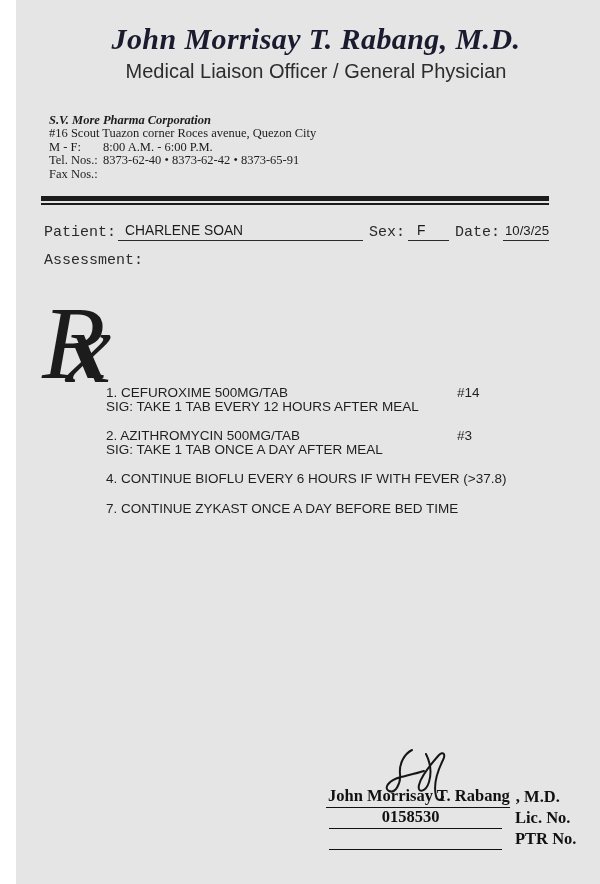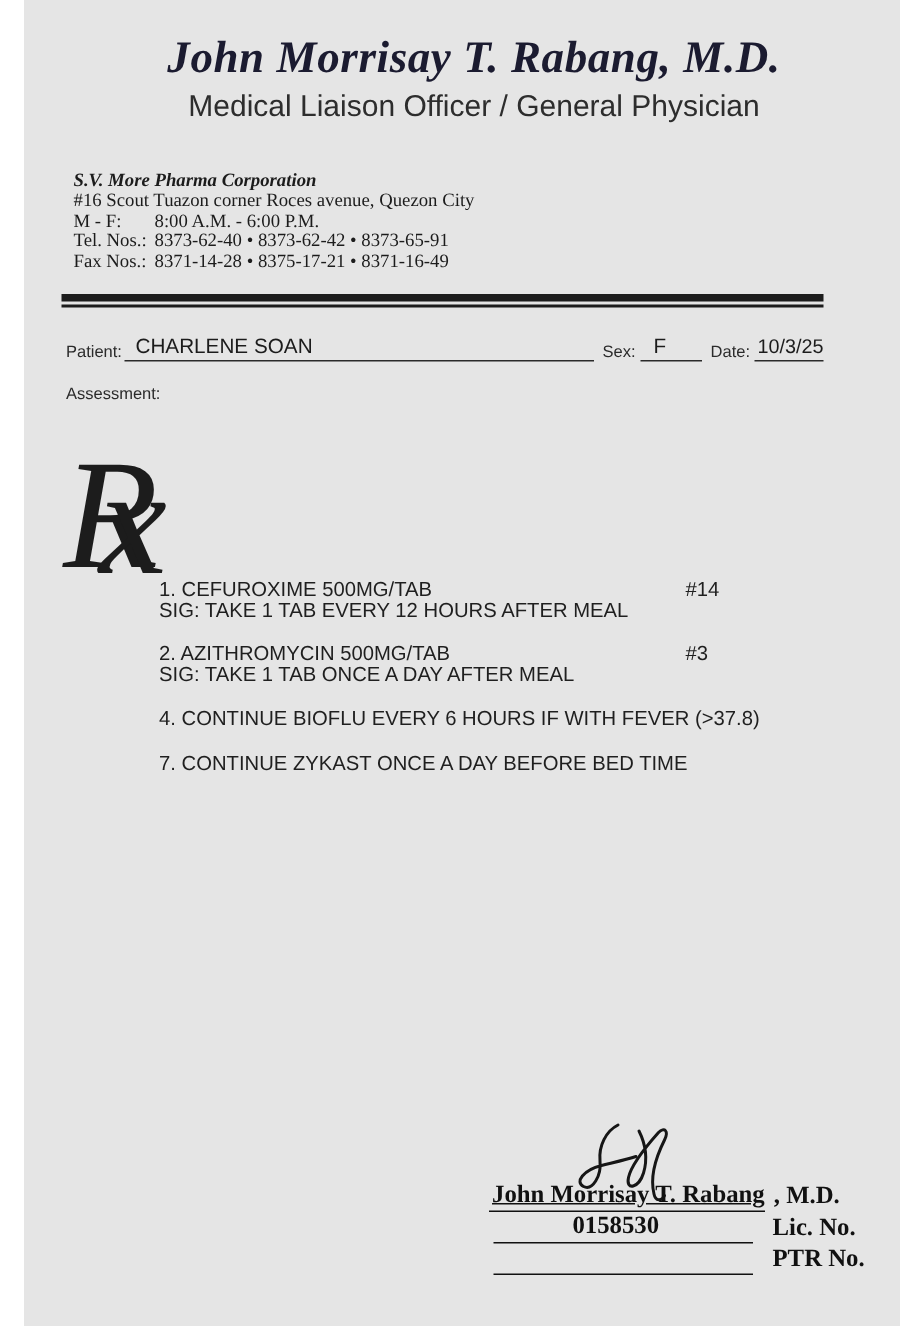--- a/index.html
+++ b/index.html
@@ -31,21 +31,21 @@
   .c-lbl { width:54px; flex:0 0 54px; }
 
   
   .divider { position:absolute; left:25px; top:196px; width:508px; }
   .divider-thick { height:5px; background:#1c1c1c; }
   .divider-thin  { height:1.5px; background:#1c1c1c; margin-top:2px; }
 
   
   .patient { position:absolute; left:28px; top:214px; width:505px; }
   .p-row { display:flex; align-items:flex-end; height:27px; margin-bottom:1px; }
-  .p-label { font-size:11px; color:#2b2b2b; white-space:nowrap; padding-bottom:0px; }
+  .p-label { font-size:15px; color:#2b2b2b; white-space:nowrap; padding-bottom:0px;font-family:Liberation Mono, monospace; }
   .field { border-bottom:1.2px solid #2a2a2a; position:relative; }
   .field-value { display:inline-block; font-size:13.8px; padding:0 0 2px 7px; white-space:nowrap; }
   .f-name { flex:1 1 auto; margin:0 6px 0 2px; }
   .f-sex  { flex:0 0 41px; margin:0 6px 0 3px; }
   .f-sex .field-value { padding-left:9px; }
   .f-date { flex:0 0 45px; margin-left:3px; }
   .f-date .field-value { padding-left:2px; font-size:13.2px; }
   .f-grow { flex:1 1 auto; margin-left:2px; }
   .f-assess { margin-left:4px; }
 
@@ -61,21 +61,21 @@
   .med { position:relative; margin-bottom:16px; }
   .med-line { white-space:pre; }
   .qty { position:absolute; left:351px; top:0; }
 
   
   .sig-scribble { position:absolute; left:356px; top:743px; }
   .sig-rows { position:absolute; left:310px; top:787px; width:270px;
     font-family:"Liberation Serif", serif; font-weight:bold; font-size:16.5px; color:#111; }
   .sig-row { display:flex; align-items:flex-end; height:21px; }
   .u { border-bottom:1.6px solid #111; white-space:nowrap; }
-  .u-name { flex:0 0 162px; padding:0 0 1px 2px; text-decoration:underline; }
+  .u-name { flex:0 0 162px; padding:0 0 1px 2px; }
   .u-num  { flex:0 0 163px; margin-left:3px; text-align:center; padding:0 10px 1px 0; }
   .sig-suffix { margin-left:6px; padding-bottom:1px; }
   .sig-label  { margin-left:13px; padding-bottom:1px; }
 </style>
 </head>
 <body>
 
 <div class="page">
 
   <h1 class="doctor-name">John Morrisay T. Rabang, M.D.</h1>
@@ -87,21 +87,20 @@
     <div class="c-row">
       <span class="c-lbl">M - F:</span>
       <span>8:00 A.M. - 6:00 P.M.</span>
     </div>
     <div class="c-row">
       <span class="c-lbl">Tel. Nos.:</span>
       <span>8373-62-40 • 8373-62-42 • 8373-65-91</span>
     </div>
     <div class="c-row">
       <span class="c-lbl">Fax Nos.:</span>
-      <span>8371-14-28 • 8375-17-21 • 8371-16-49</span>
     </div>
   </section>
 
   <div class="divider">
     <div class="divider-thick"></div>
     <div class="divider-thin"></div>
   </div>
 
   <section class="patient">
     <div class="p-row">

